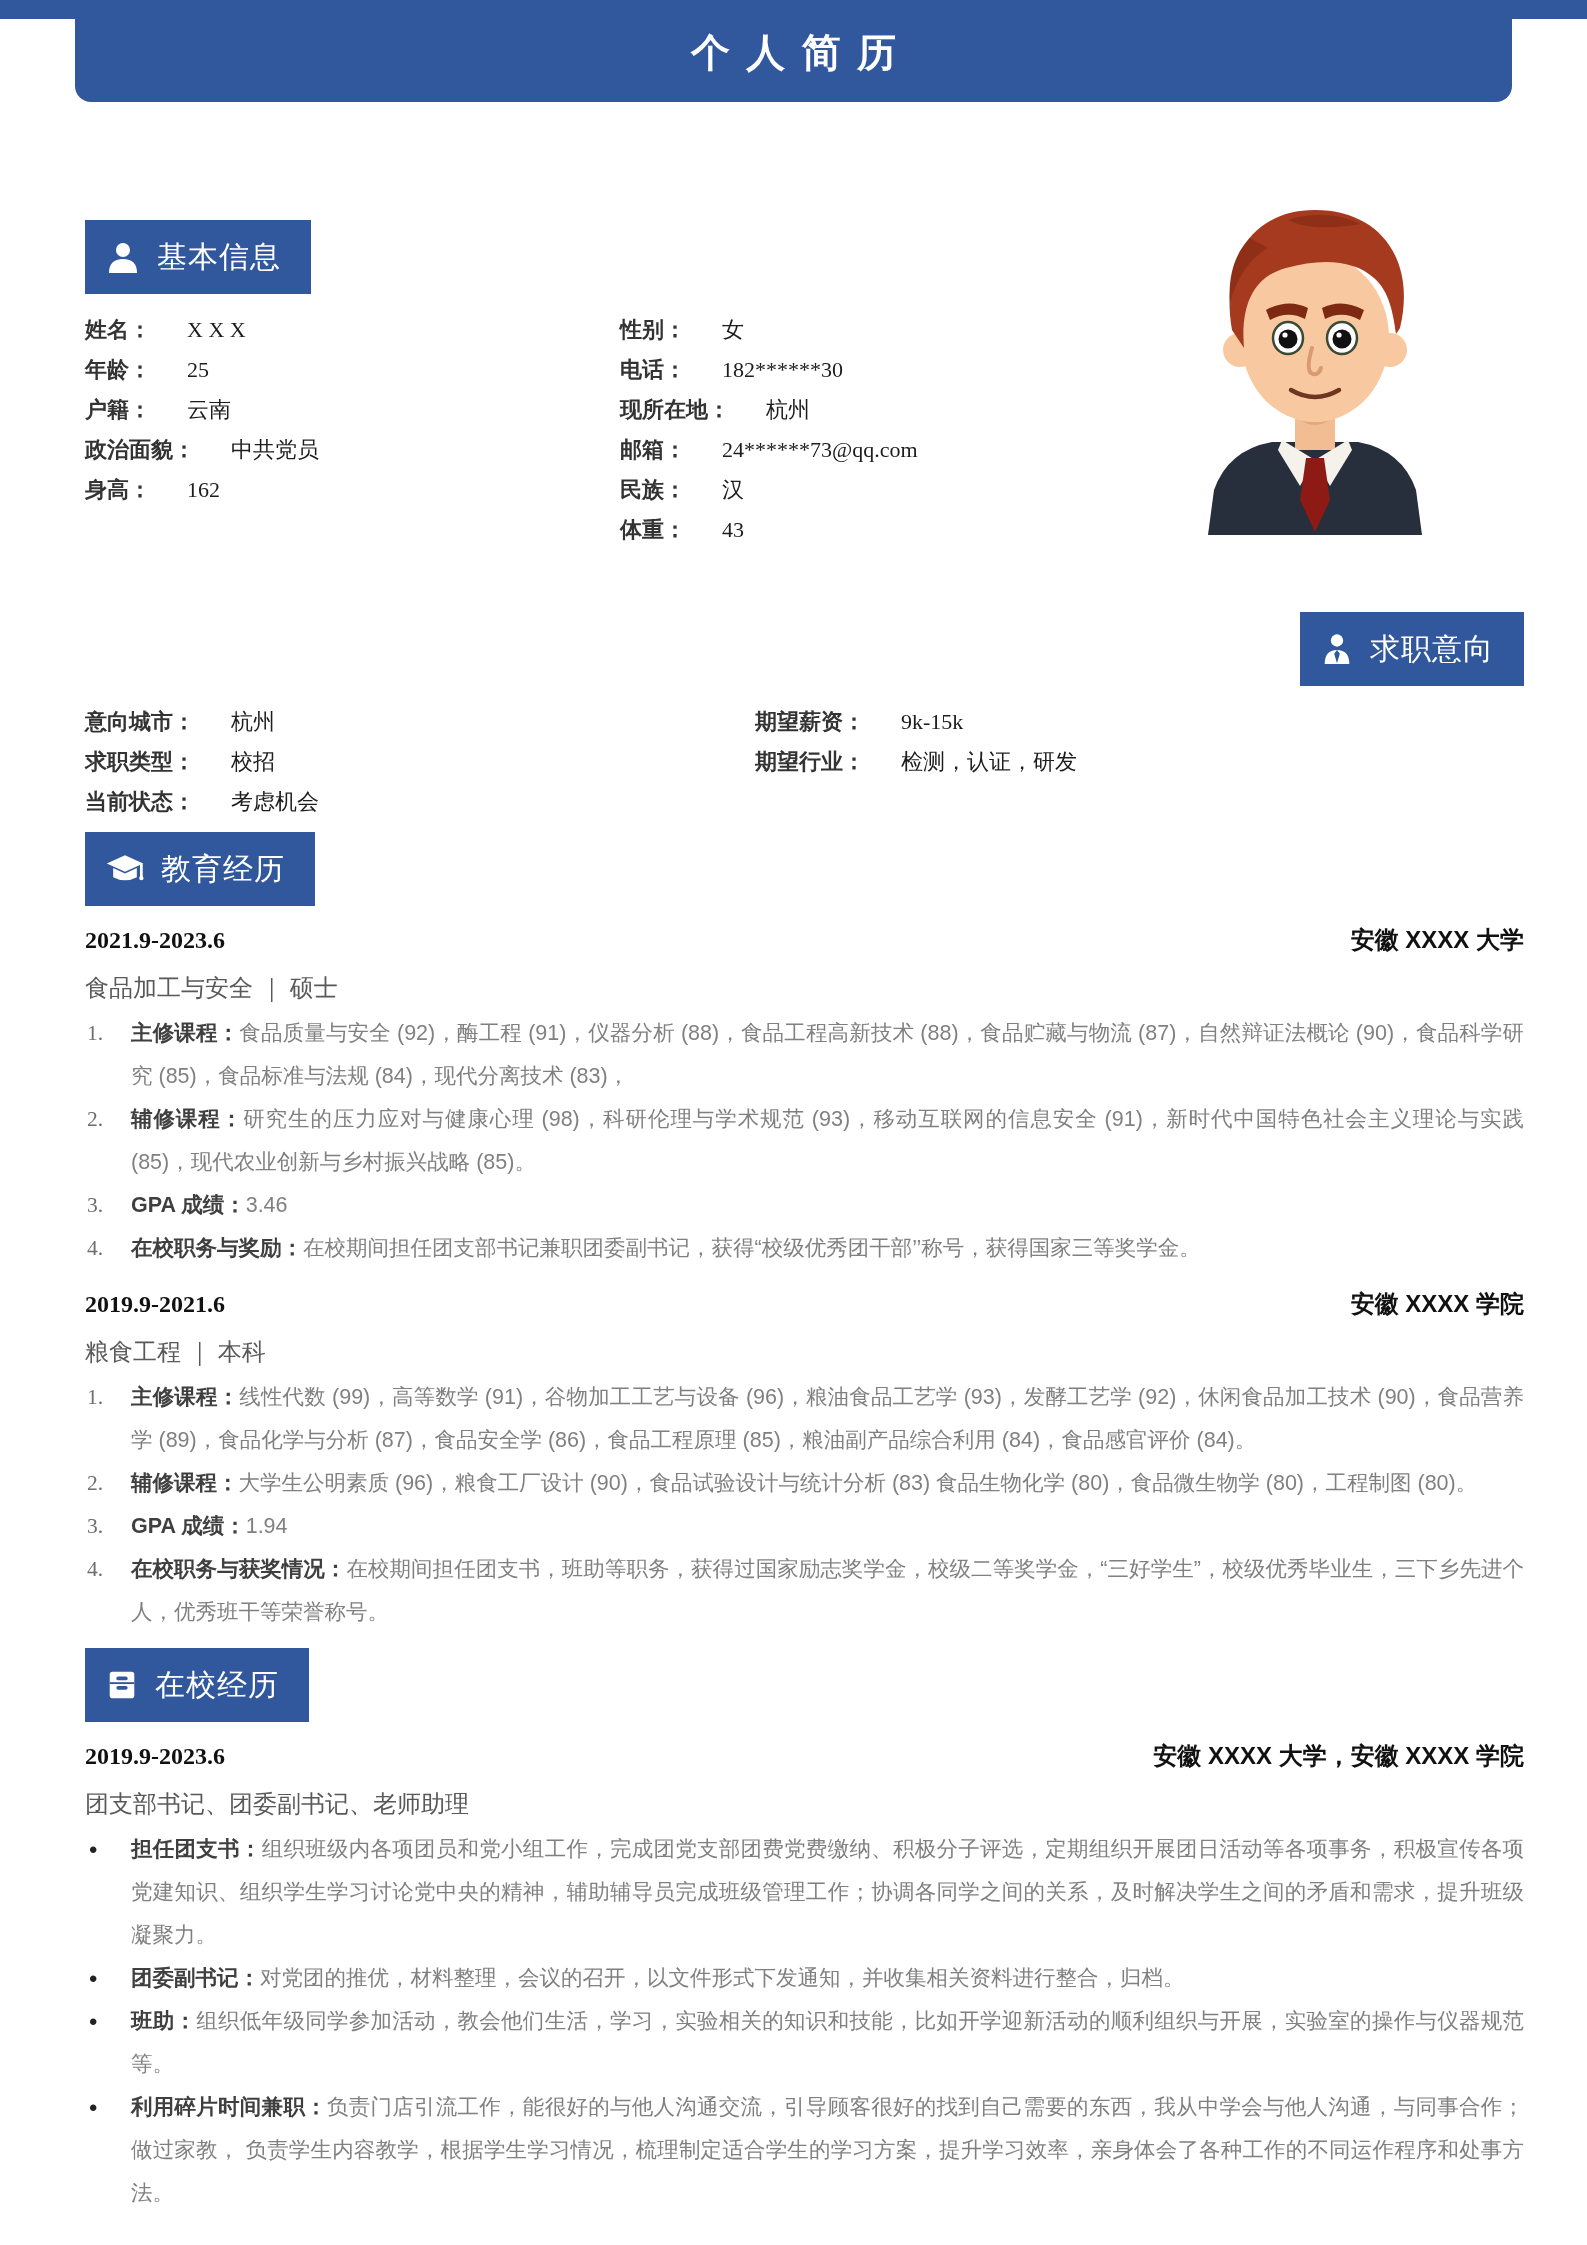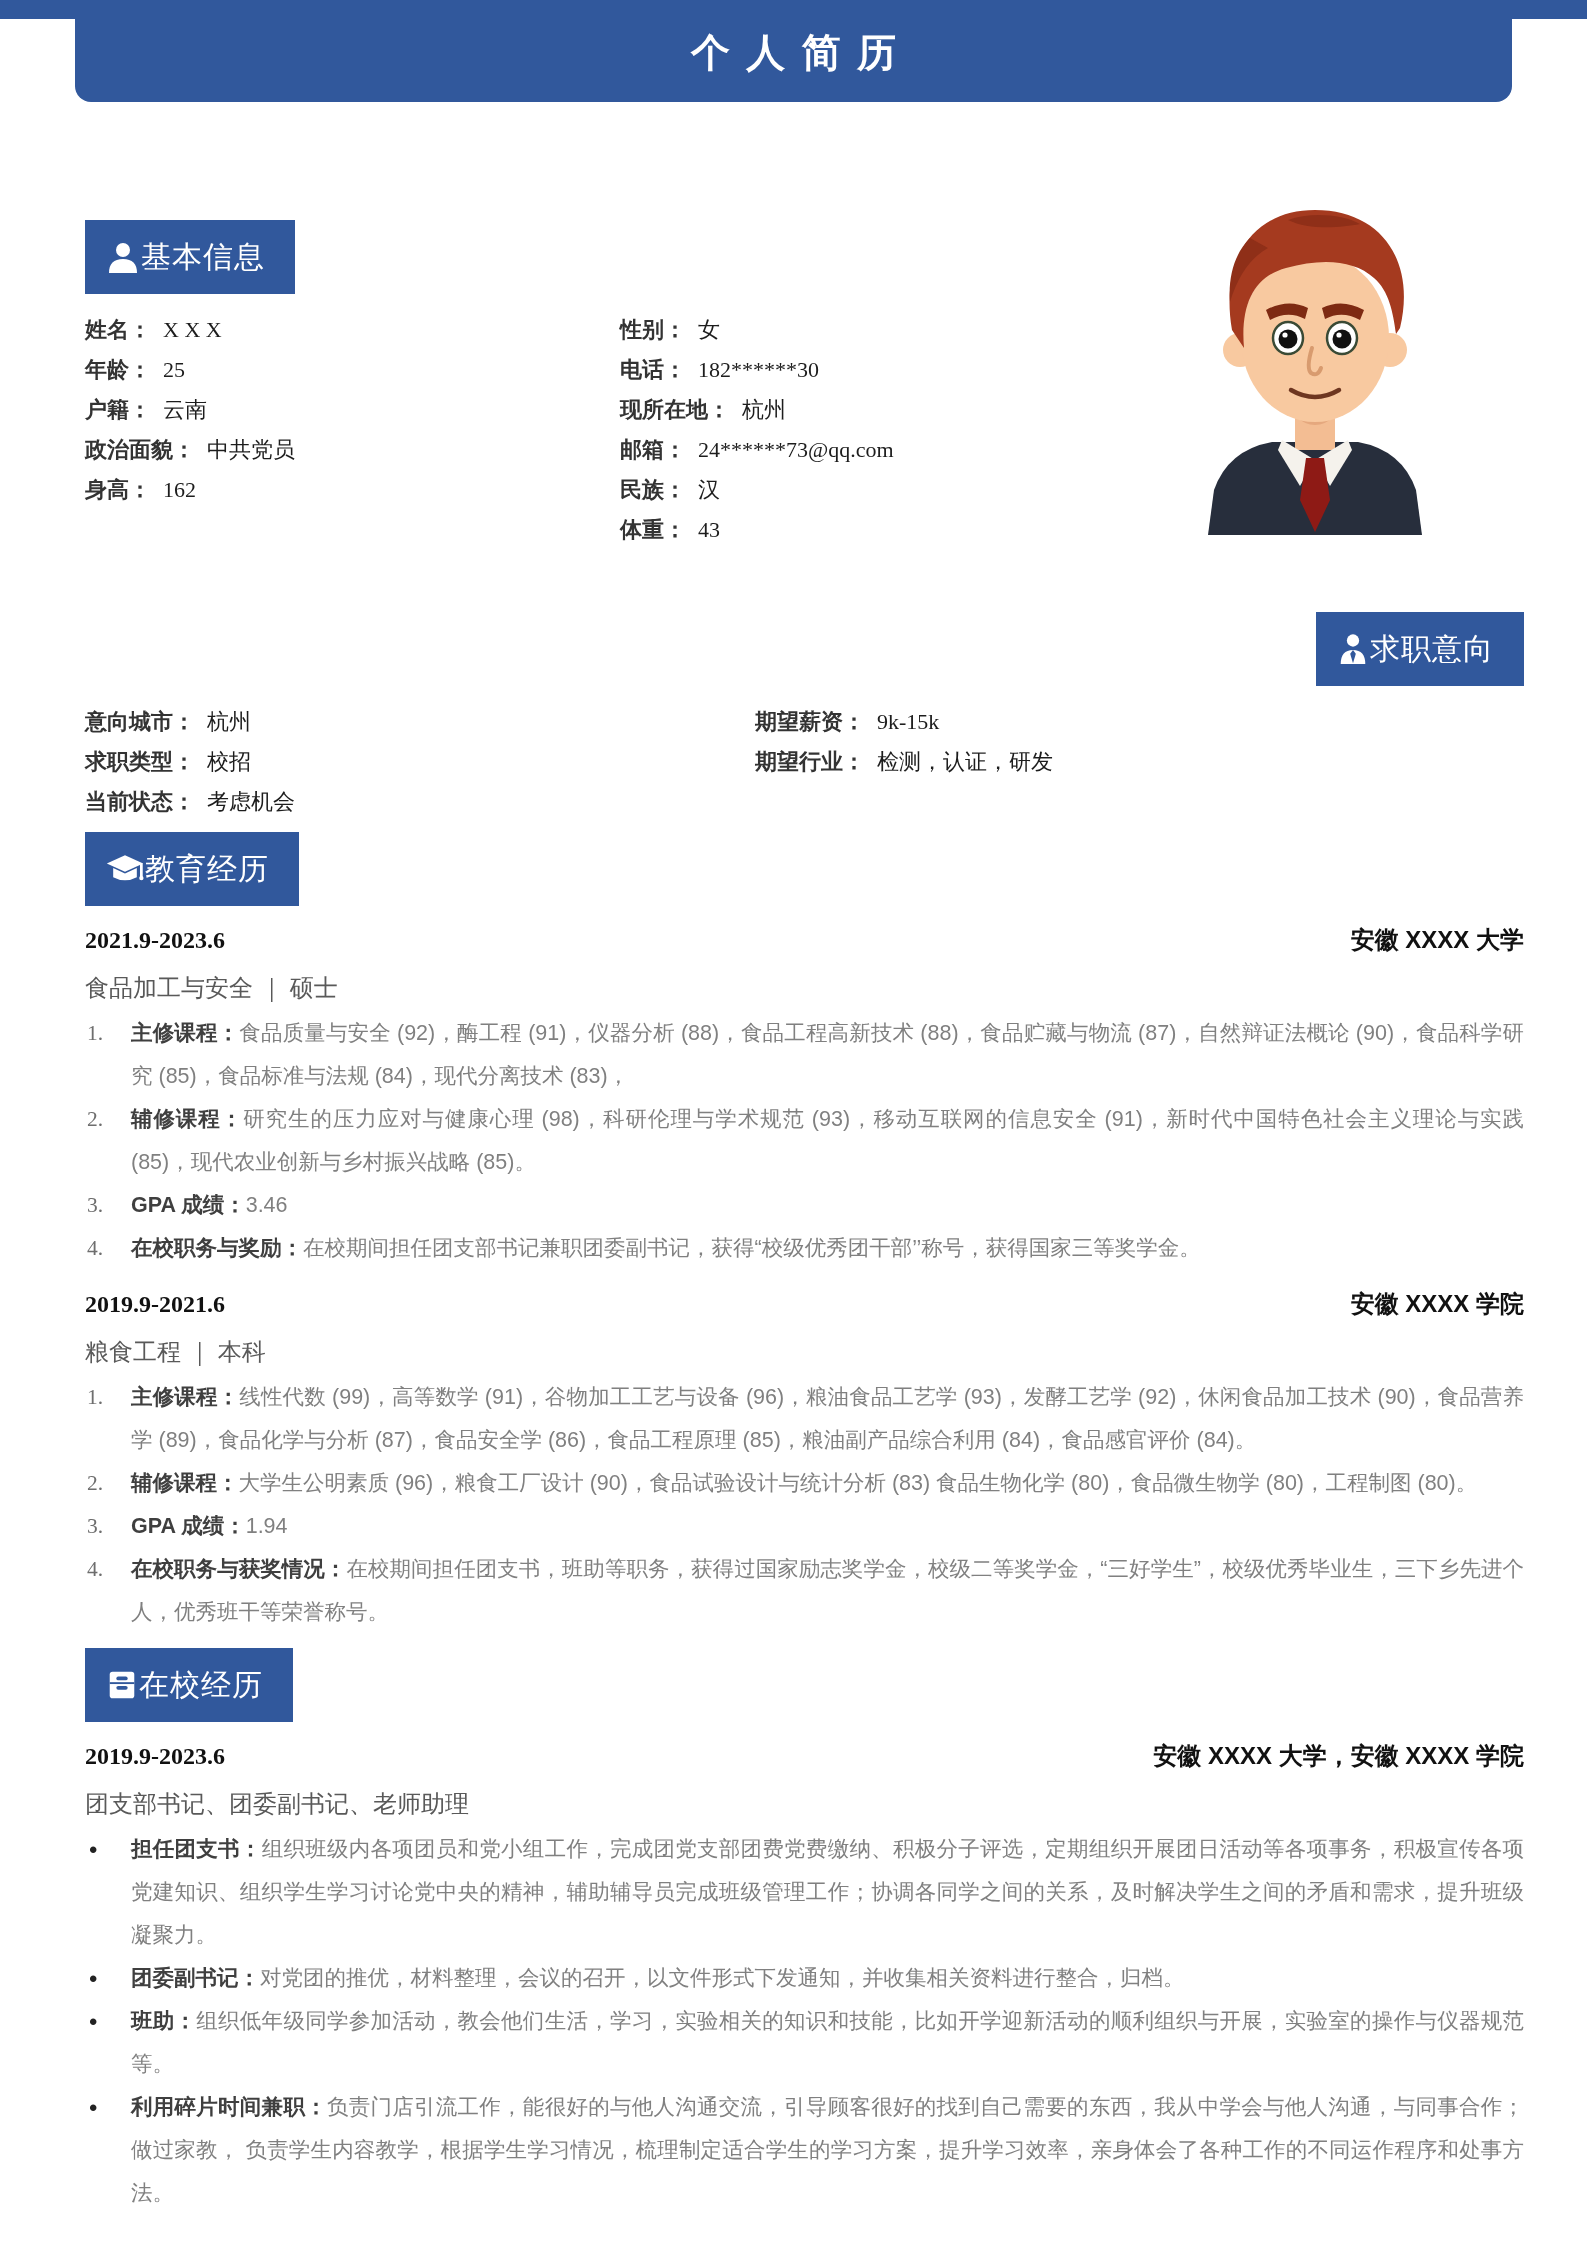--- a/index.html
+++ b/index.html
@@ -30,31 +30,31 @@
   .banner .title{
     color:#fff;font-size:39px;font-weight:bold;
     letter-spacing:0.42em;text-indent:0.42em;margin:0;
   }
 
   
   .content{padding:0 63px 30px 85px;}
 
   
   .sec-header{
-    display:inline-flex;align-items:center;gap:0;
+    display:inline-flex;align-items:center;gap:16px;
     background:var(--blue);color:#fff;
     height:74px;padding:0 30px 0 20px;
     font-size:30px;letter-spacing:1px;
   }
   .sec-header svg{display:block;}
 
   
   .kv-cols{display:flex;margin-top:16px;}
   .kv-col{display:flex;flex-direction:column;}
-  .kv-row{display:flex;font-size:22px;line-height:40px;white-space:nowrap;}
+  .kv-row{display:flex;font-size:22px;line-height:40px;white-space:nowrap;gap:24px;}
   .kv-label{font-weight:bold;color:var(--label);}
   .kv-value{margin-left:12px;color:#1d1d1d;font-family:"Liberation Serif","DejaVu Serif",serif;}
 
   .sect{margin-top:0;}
   .sect-basic{margin-top:118px;}
   .sect-intent{margin-top:62px;text-align:right;}
   .sect-edu{margin-top:10px;}
   .sect-campus{margin-top:14px;}
 
   

